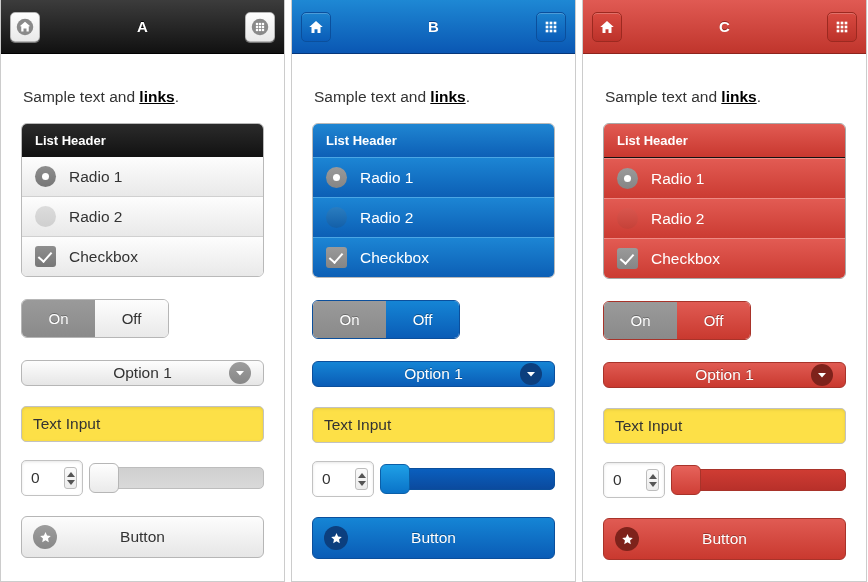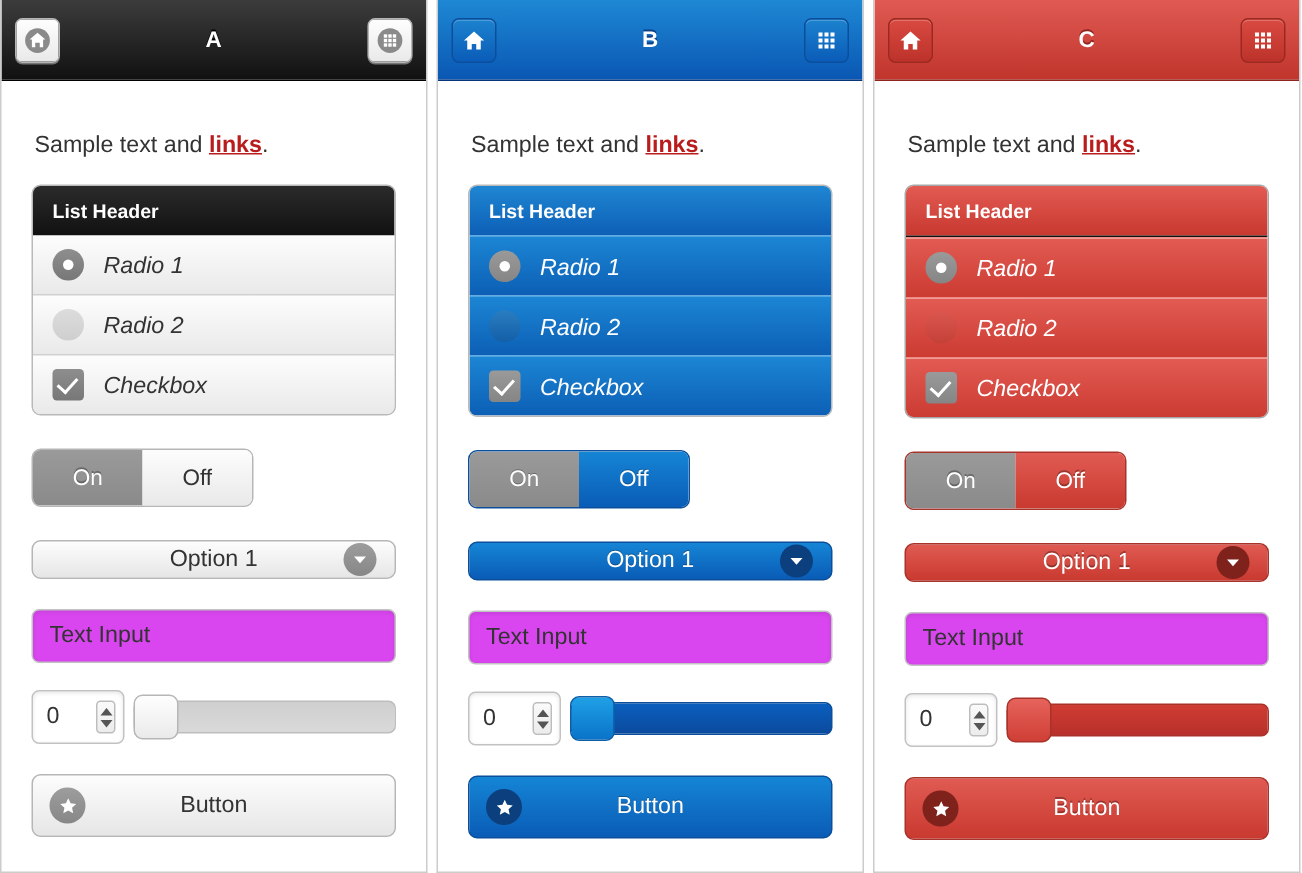--- a/index.html
+++ b/index.html
@@ -100,42 +100,41 @@
   
   .content {
     flex: 1;
     padding: 16px 20px 0 20px;
   }
   .sample {
     font-size: 15.5px;
     color: #333333;
     margin: 18px 0 17px 2px;
   }
-  .sample a { color: #b91c1c; font-weight: bold; text-decoration: underline; }
+  .sample a { color: #000000; font-weight: bold; text-decoration: underline; }
 
   
   .list {
     border-radius: 6px;
     overflow: hidden;
     border: 1px solid #b9b9b9;
     margin-bottom: 22px;
   }
   .list-header {
     padding: 9px 13px;
     font-size: 13px;
     font-weight: bold;
     color: #ffffff;
   }
   .list-row {
     display: flex;
-    align-items: flex-end;
+    align-items: center;
     gap: 13px;
     padding: 9px 13px;
     font-size: 15.5px;
-    font-style: italic;
   }
   .ctl { width: 21px; height: 21px; flex: 0 0 21px; position: relative; }
   .radio { border-radius: 50%; }
   .radio.on::after {
     content: "";
     position: absolute;
     left: 50%; top: 50%;
     width: 7px; height: 7px;
     margin: -3.5px 0 0 -3.5px;
     background: #ffffff;
@@ -233,21 +232,21 @@
   .pB .chev svg { fill:#ffffff; }
   .pC .select { background: linear-gradient(to bottom,#e05b53,#c9392f); color:#fff; border-color:#a8332a; text-shadow:0 -1px 0 rgba(0,0,0,.3); }
   .pC .select .chev { background: #7e221b; }
   .pC .chev svg { fill:#ffffff; }
 
   
   .textinput {
     height: 36px;
     border: 1px solid #c2c2c2;
     border-radius: 5px;
-    background: #d946ef;
+    background: #fde047;
     box-shadow: inset 0 1px 3px rgba(0,0,0,.10);
     display: flex;
     align-items: center;
     padding: 0 11px;
     font-size: 15.5px;
     color: #333333;
     margin-bottom: 18px;
   }
 
   

